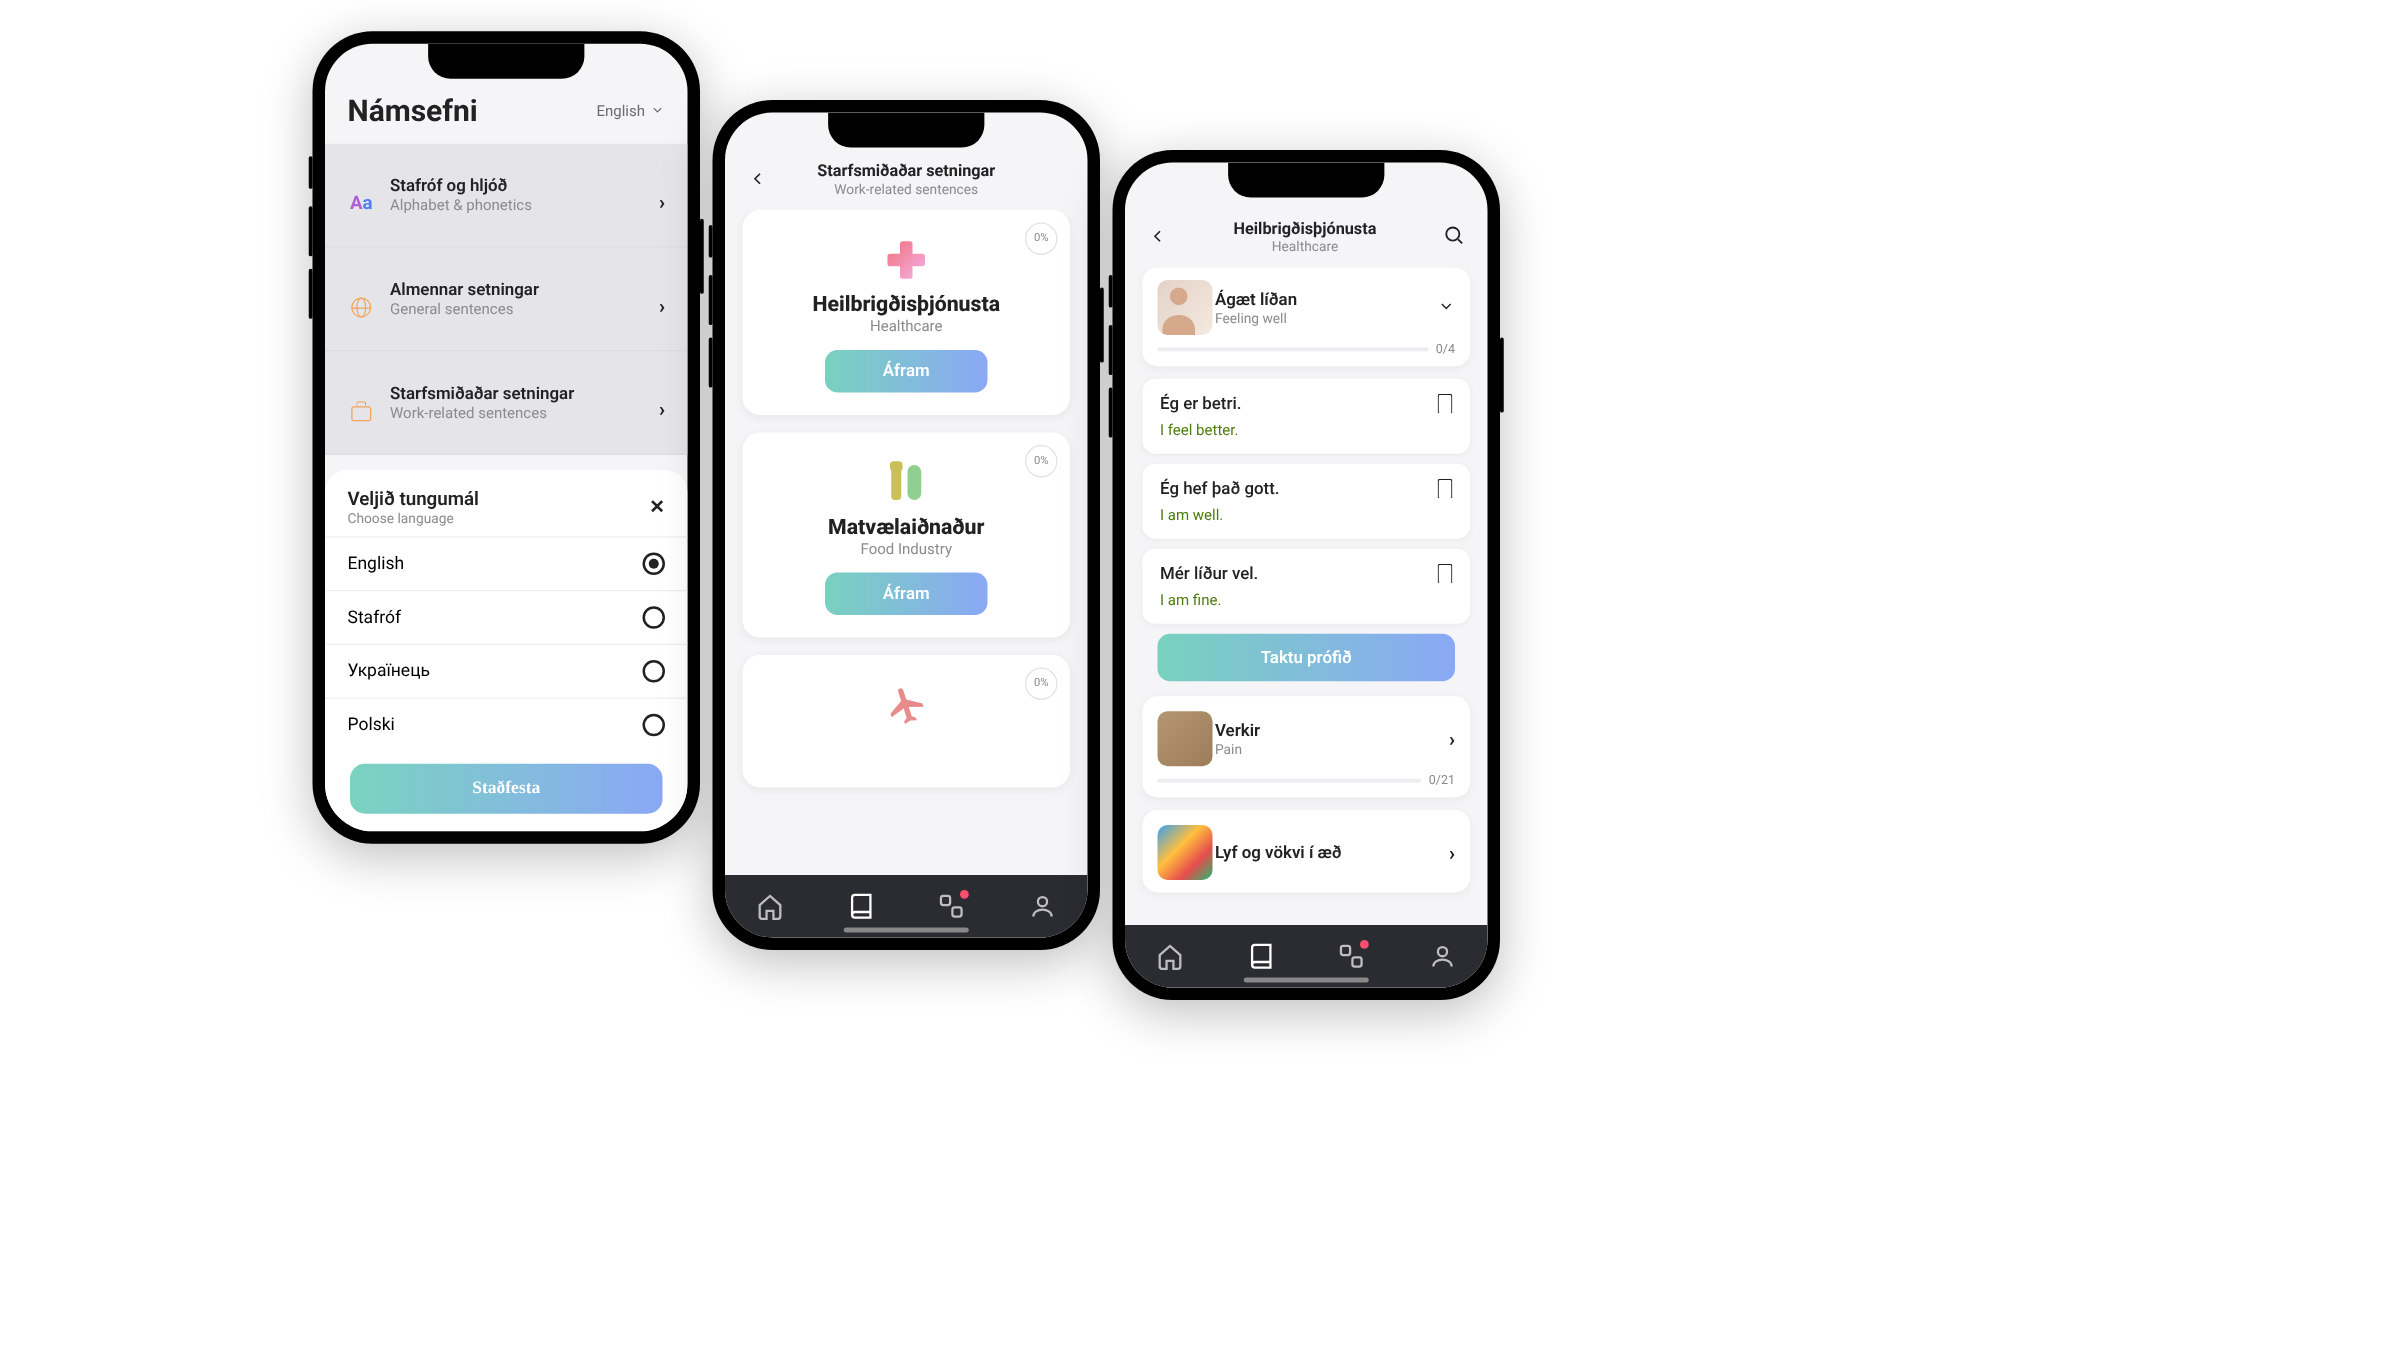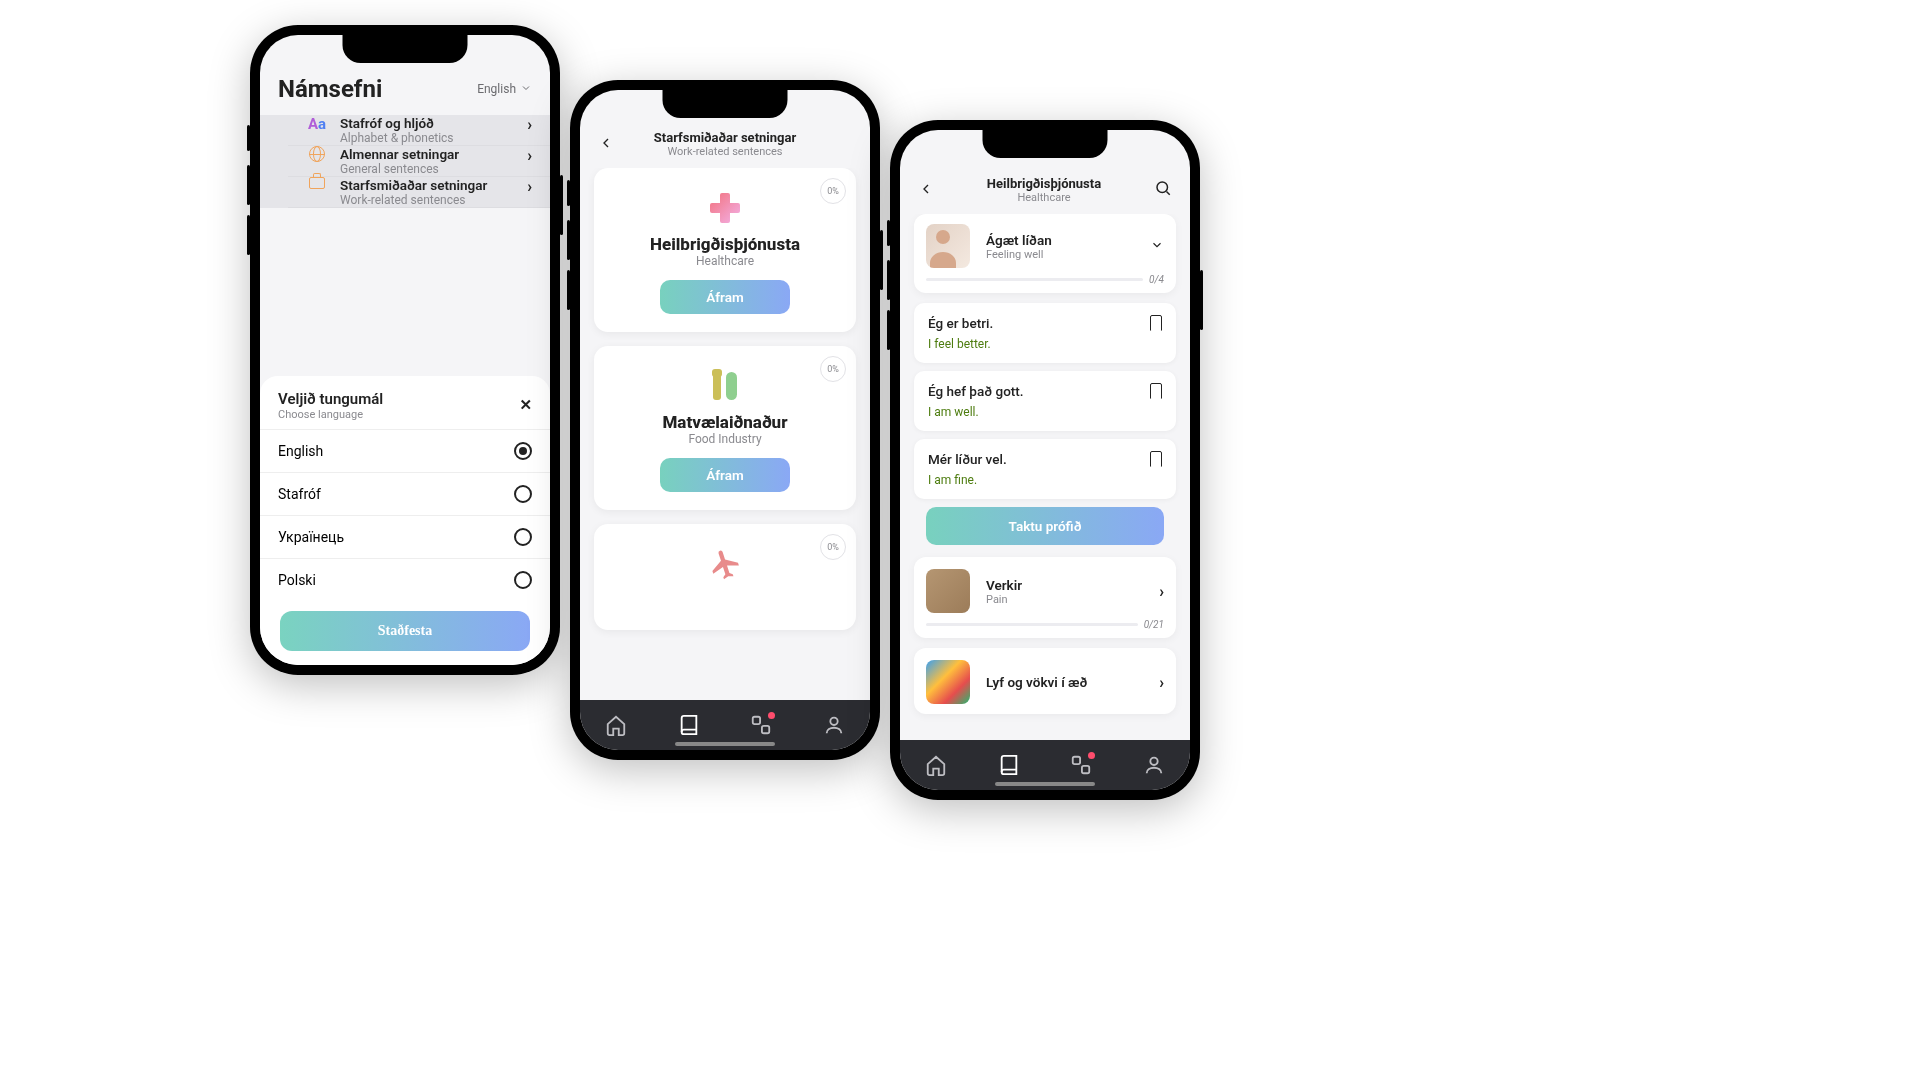--- a/index.html
+++ b/index.html
@@ -51,24 +51,23 @@
 
 .p1 .header {
   padding: 40px 18px 12px;
   display:flex; justify-content:space-between; align-items:center;
 }
 .p1 .header h1 { font-size: 24px; font-weight:700; color:#222; }
 .p1 .lang-top { font-size:12px; color:#6b6b6f; display:flex; align-items:center; gap:4px; }
 
 .p1 .cat-list { background:#e5e5e9; }
 .p1 .cat-row {
-  display:flex; align-items:flex-start; gap:12px;
-  padding: 0 18px;
+  display:flex; align-items:flex-end; gap:12px;
+  padding: 26px 18px;
   border-bottom: 1px solid rgba(0,0,0,0.03);
-  margin-left: 28px;
 }
 .p1 .cat-icon { width:22px; display:flex; align-items:center; justify-content:center;}
 .p1 .cat-text .t { font-size:13.5px; font-weight:600; color:#222; }
 .p1 .cat-text .s { font-size:12px; color:#8a8a8f; }
 .p1 .chev { margin-left:auto; color:#222; font-size:16px; font-weight:700; }
 
 .p1 .sheet {
   position:absolute; left:0; right:0; bottom:0;
   background:#fff; border-top-left-radius:18px; border-top-right-radius:18px;
   padding: 14px 0 14px;
@@ -154,32 +153,32 @@
 .p3 .htxt { flex:1; text-align:center;}
 .p3 .htxt .t { font-size:13px; font-weight:700; color:#222;}
 .p3 .htxt .s { font-size:11px; color:#8a8a8f;}
 .p3 .search { font-size:18px; font-weight:700; color:#222;}
 
 .p3 .content { padding: 0 14px; height: calc(100% - 86px - 50px); overflow:hidden;}
 .p3 .section {
   background:#fff; border-radius:12px; box-shadow:0 2px 8px rgba(0,0,0,.05);
   margin-bottom:10px; overflow:hidden;
 }
-.p3 .sec-hdr { display:flex; align-items:center; gap:16px; padding:10px 12px 6px; position:relative;}
+.p3 .sec-hdr { display:flex; align-items:center; gap:2px; padding:10px 12px 6px; position:relative;}
 .p3 .thumb { width:44px; height:44px; border-radius:8px; background:linear-gradient(135deg,#e3d2c6,#f4e9e0); position:relative; overflow:hidden;}
 .p3 .thumb.person::after{content:"";position:absolute;left:10px;top:6px;width:14px;height:14px;background:#d6a88c;border-radius:50%;}
 .p3 .thumb.person::before{content:"";position:absolute;left:4px;bottom:-6px;width:26px;height:22px;background:#d6a88c;border-radius:50% 50% 0 0;}
 .p3 .thumb.pain{background:linear-gradient(135deg,#b59672,#9c7c59);}
 .p3 .thumb.meds{background:linear-gradient(135deg,#3aa0f0,#ffbf3d 40%,#e64d4d 70%,#25b870);}
 .p3 .sec-txt .t{font-size:13.5px;font-weight:600;color:#222;}
 .p3 .sec-txt .s{font-size:11px;color:#8a8a8f;}
 .p3 .sec-chev{margin-left:auto;font-size:16px;color:#222;font-weight:700;}
 .p3 .prog { display:flex; align-items:center; gap:6px; padding:0 12px 8px; }
 .p3 .bar { flex:1; height:3px; background:#ececf0; border-radius:2px;}
-.p3 .cnt { font-size:10px; color:#8a8a8f;font-style:italic; }
+.p3 .cnt { font-size:10px; color:#8a8a8f; }
 
 .p3 .sentence {
   background:#fff; border-radius:10px; box-shadow:0 1px 5px rgba(0,0,0,.05);
   padding:12px 14px; margin-bottom:8px; display:flex; flex-direction:column; gap:6px; position:relative;
 }
 .p3 .sent-top { display:flex; justify-content:space-between; align-items:center;}
 .p3 .sent-main { font-size:13.5px; font-weight:500; color:#222;}
 .p3 .sent-sub  { font-size:12px; color:#4d7c0f;}
 .p3 .bm { width:12px; height:16px; border:1.5px solid #222; border-top-left-radius:2px;border-top-right-radius:2px; position:relative; clip-path: polygon(0 0,100% 0,100% 100%,50% 72%,0 100%);}
 .p3 .take {

